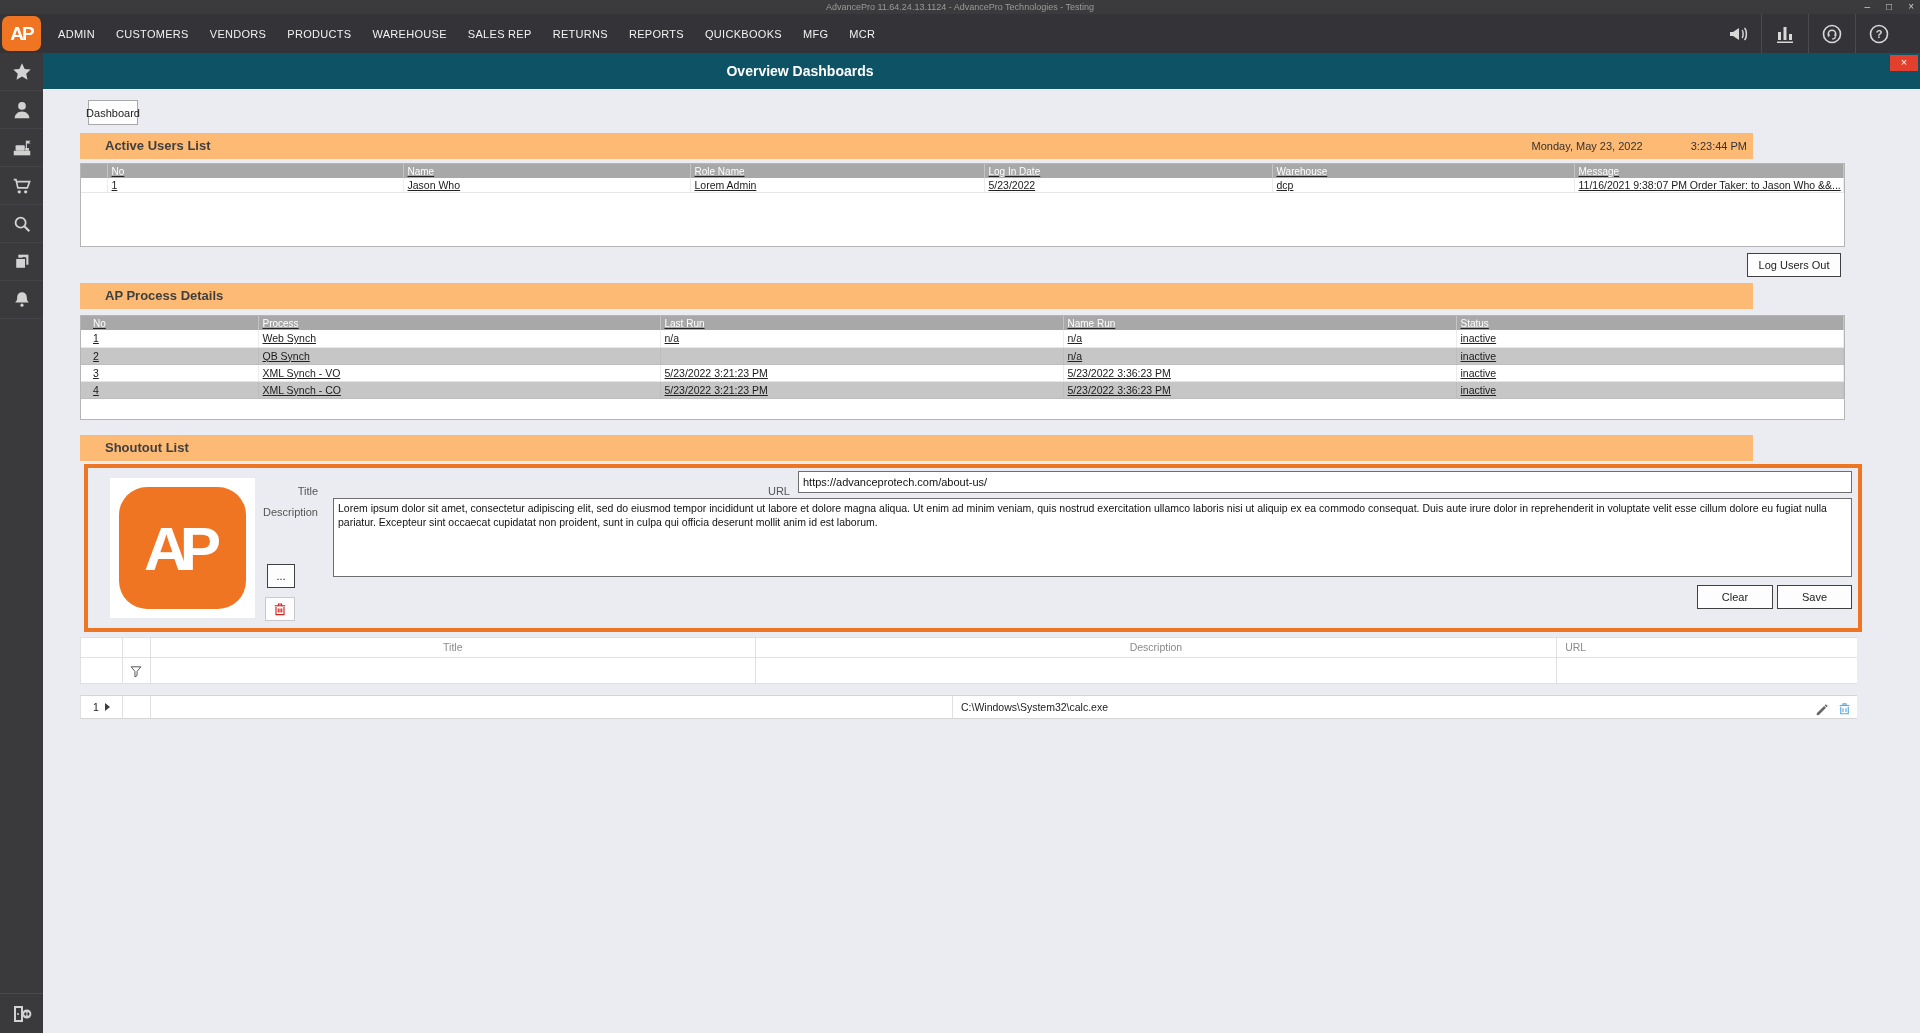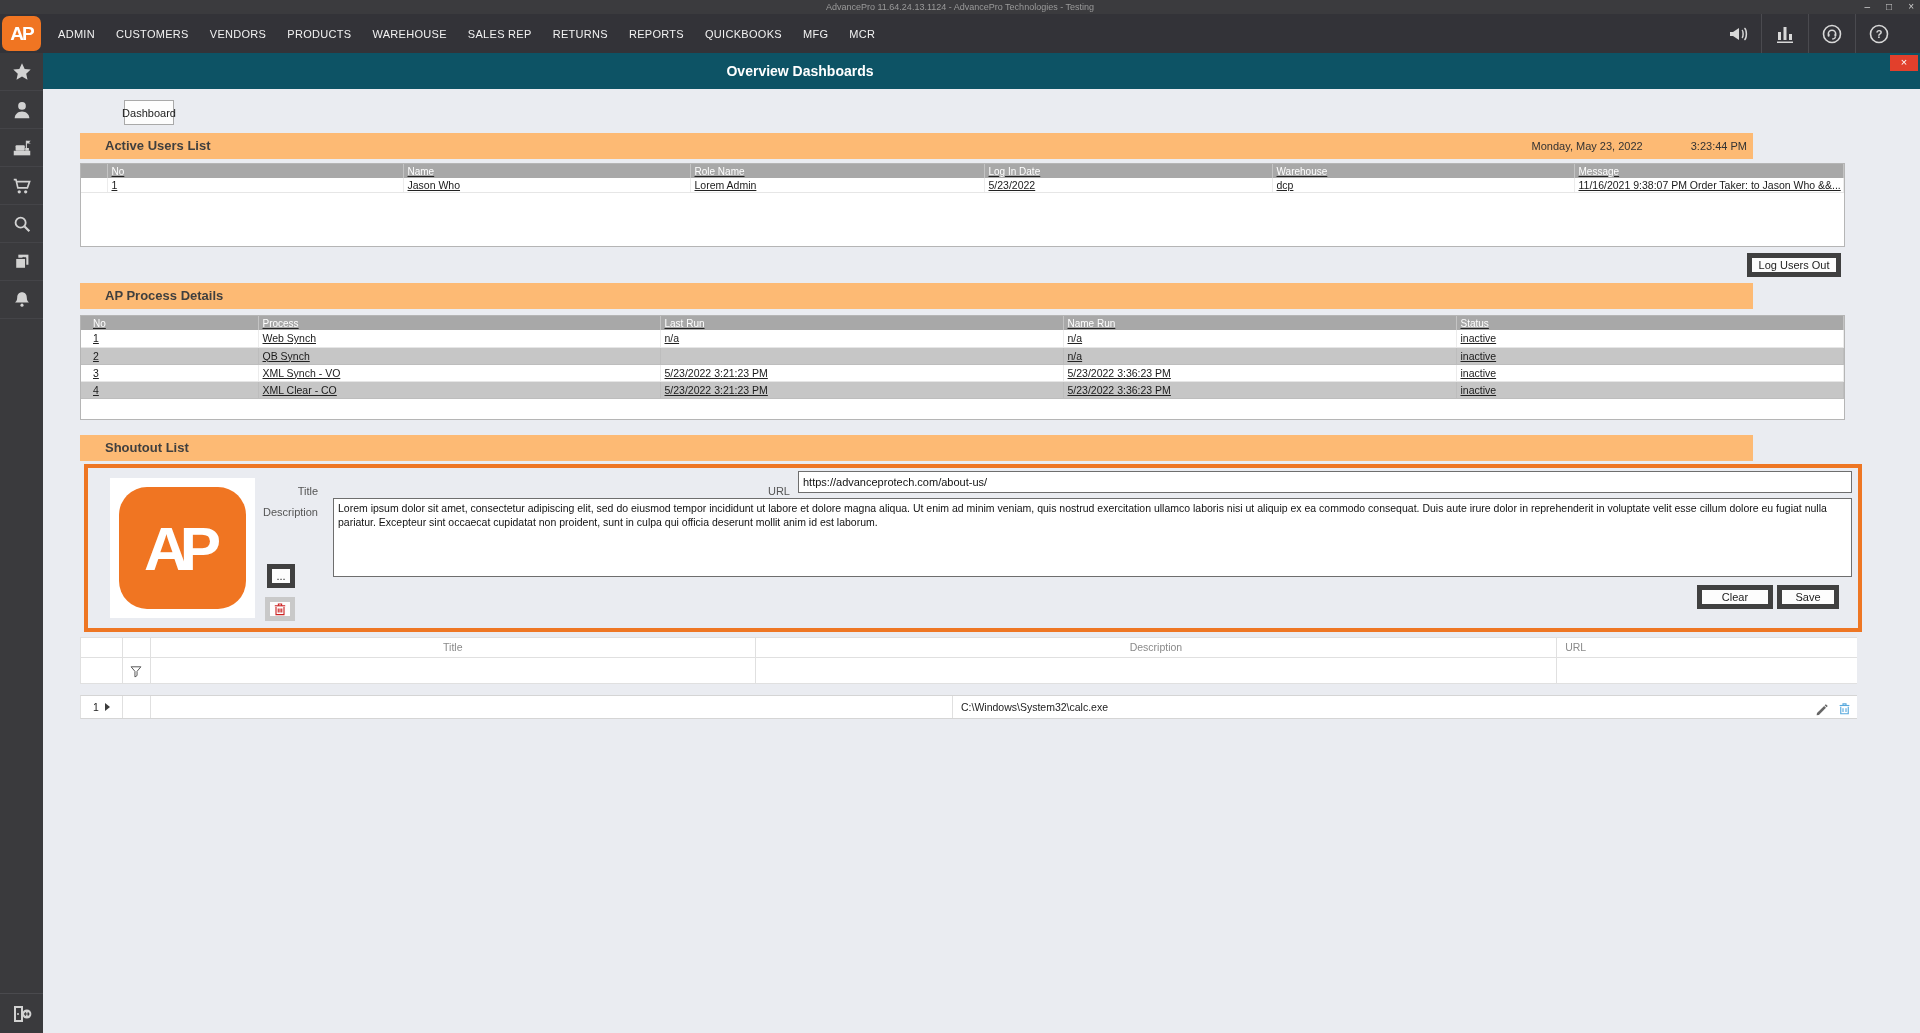--- a/index.html
+++ b/index.html
@@ -40,36 +40,36 @@
   .side-cell { width:43px; height:38px; display:flex; align-items:center; justify-content:center; border-bottom:1px solid #444448; }
   .side-bottom { position:absolute; left:0; bottom:0; width:43px; height:40px; border-top:1px solid #4a4a4e; display:flex; align-items:center; justify-content:center; }
   
   .teal-band { position:absolute; left:43px; top:53px; width:1877px; height:36px; background:#0d5365; }
   .page-title { position:absolute; left:0; top:10px; width:1514px; text-align:center; color:#fff; font-weight:bold; font-size:14px; }
   .close-red {
     position:absolute; left:1890px; top:55px; width:28px; height:16px;
     background:#e2402c; color:#fff; font-size:11px; line-height:15px; text-align:center; cursor:default;
   }
   
-  .tab { position:absolute; left:88px; top:100px; width:50px; height:25px; background:#fdfdfd; border:1px solid #a9a9a9; font-size:11px; display:flex; align-items:center; justify-content:center; color:#222;margin-left:36px; }
+  .tab { position:absolute; left:88px; top:100px; width:50px; height:25px; background:#fdfdfd; border:1px solid #a9a9a9; font-size:11px; display:flex; align-items:center; justify-content:center; color:#222; }
   
   .band { position:absolute; left:80px; width:1673px; height:26px; background:#fdba74; }
   .band-title { margin-left:25px; font-weight:bold; font-size:13px; color:#3f3f3f; line-height:26px; }
   .band .datetime { position:absolute; right:6px; top:0; line-height:26px; font-size:11px; color:#333; }
   .band .datetime .t { margin-left:45px; }
   
   .tbl { position:absolute; left:80px; width:1765px; background:#fff; border:1px solid #b5b5b5; overflow:hidden; }
   .tbl table { width:100%; border-collapse:collapse; table-layout:fixed;text-decoration:underline; }
   .tbl th { background:#a8a8a8; color:#fff; font-weight:normal; font-size:10px; text-align:left; padding:0 4px; height:14px; border-right:1px solid #c4c4c4; white-space:nowrap; overflow:hidden; }
   .tbl td { font-size:10.5px; color:#1a1a1a; padding:0 4px; border-right:1px solid #ececec; border-bottom:1px solid #e6e6e6; white-space:nowrap; overflow:hidden; }
   .tbl-au td { height:14px; }
   .tbl-proc td { height:17px; }
   .tbl-proc tr.alt td { background:#c6c6c6; border-right:1px solid #bdbdbd; border-bottom:1px solid #bdbdbd; }
   
-  .btn { position:absolute; background:#fdfdfd; border:5px solid #404040; font-size:11px; color:#222; display:flex; align-items:center; justify-content:center; cursor:default; font-family:"Liberation Sans",sans-serif; }
+  .btn { position:absolute; background:#fdfdfd; border:1px solid #404040; font-size:11px; color:#222; display:flex; align-items:center; justify-content:center; cursor:default; font-family:"Liberation Sans",sans-serif; }
   
   .shout-panel { position:absolute; left:84px; top:464px; width:1778px; height:168px; border:4px solid #ee7623; background:#eaecf1; }
   .shout-panel > * { position:absolute; }
   .logo-box { left:22px; top:10px; width:145px; height:140px; background:#fff; display:flex; align-items:center; justify-content:center; }
   .ap-mark { width:127px; height:122px; background:#f07522; border-radius:28px; display:flex; align-items:center; justify-content:center; color:#fff; font-weight:bold; font-size:62px; letter-spacing:-9px; padding-right:9px; }
   .lbl { color:#555; font-size:11px; }
   .inp { border:1px solid #6e6e6e; background:#fff; font-size:11px; padding:2px 4px; font-family:"Liberation Sans",sans-serif; color:#111; }
   textarea.inp { resize:none; overflow:hidden; line-height:1.35; font-size:10.5px; }
   
   .grid-row-base { position:absolute; left:80px; width:1777px; display:flex; background:#fff; }
@@ -299,21 +299,21 @@
       </tr>
       <tr>
         <td style="padding-left:12px">3</td>
         <td>XML Synch - VO</td>
         <td>5/23/2022 3:21:23 PM</td>
         <td>5/23/2022 3:36:23 PM</td>
         <td>inactive</td>
       </tr>
       <tr class="alt">
         <td style="padding-left:12px">4</td>
-        <td>XML Clear - CO</td>
+        <td>XML Synch - CO</td>
         <td>5/23/2022 3:21:23 PM</td>
         <td>5/23/2022 3:36:23 PM</td>
         <td>inactive</td>
       </tr>
     </tbody>
   </table>
 </div>
 
 <div class="band" style="top:435px">
   <div class="band-title">Shoutout List</div>
@@ -339,21 +339,21 @@
         <g stroke="#cc2222" fill="none" stroke-width="1.4">
           <path d="M5 7.5v9.5h10V7.5"></path>
           <path d="M3.5 6h13"></path>
           <path d="M8 6V3.8h4V6"></path>
           <path d="M7.8 9.5v5M10 9.5v5M12.2 9.5v5"></path>
         </g>
       </svg>
   </div>
 
   <div class="btn" style="left:1609px;top:117px;width:76px;height:24px;position:absolute">Clear</div>
-  <div class="btn" style="left:1689px;top:117px;width:62px;height:24px;position:absolute">Save</div>
+  <div class="btn" style="left:1689px;top:117px;width:75px;height:24px;position:absolute">Save</div>
 </div>
 
 <div class="grid-row-base grid-head">
   <div class="gcell c-ind"></div>
   <div class="gcell c-filter"></div>
   <div class="gcell c-title center">Title</div>
   <div class="gcell c-desc center">Description</div>
   <div class="gcell c-url padl">URL</div>
 </div>
 

